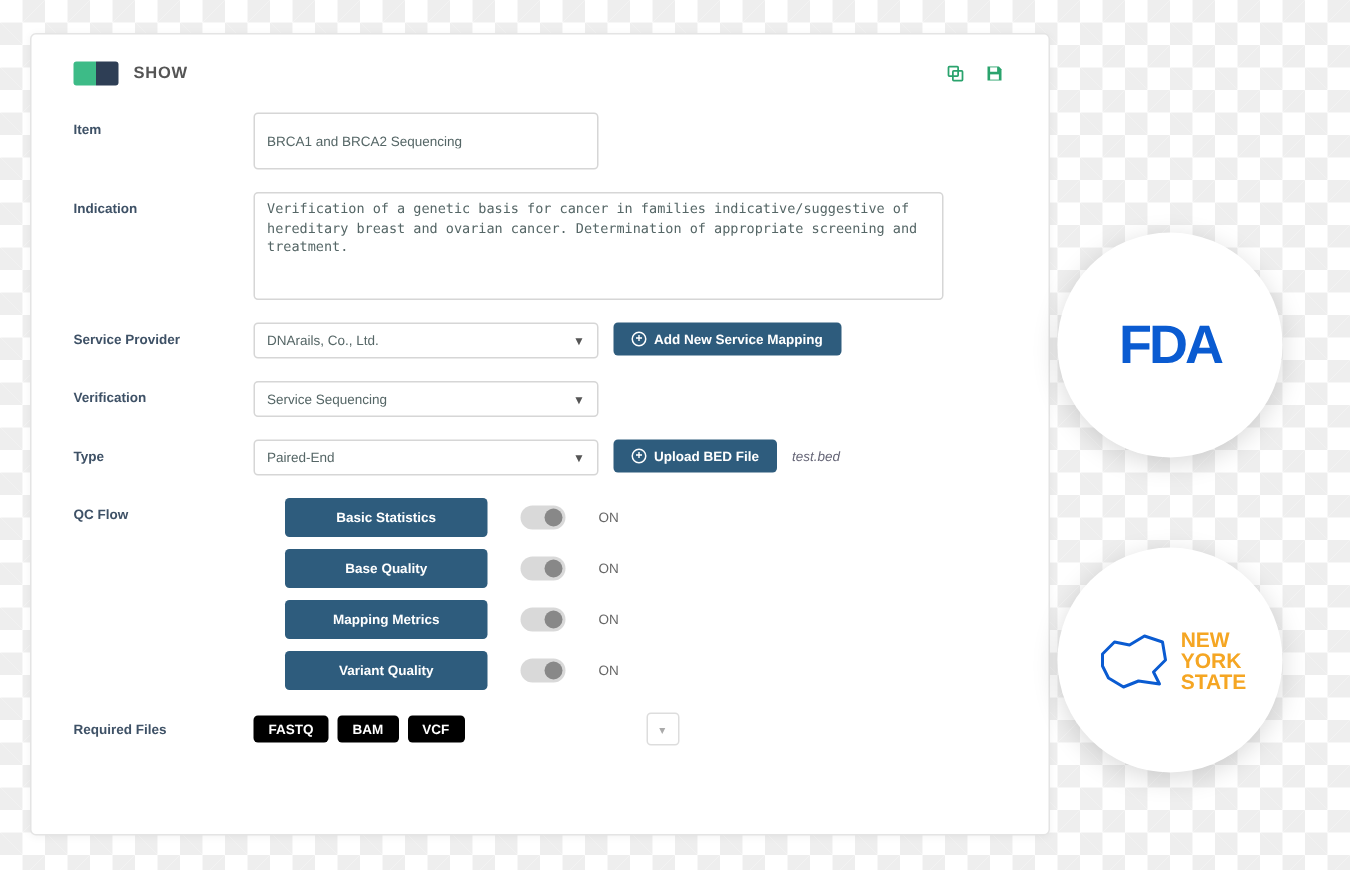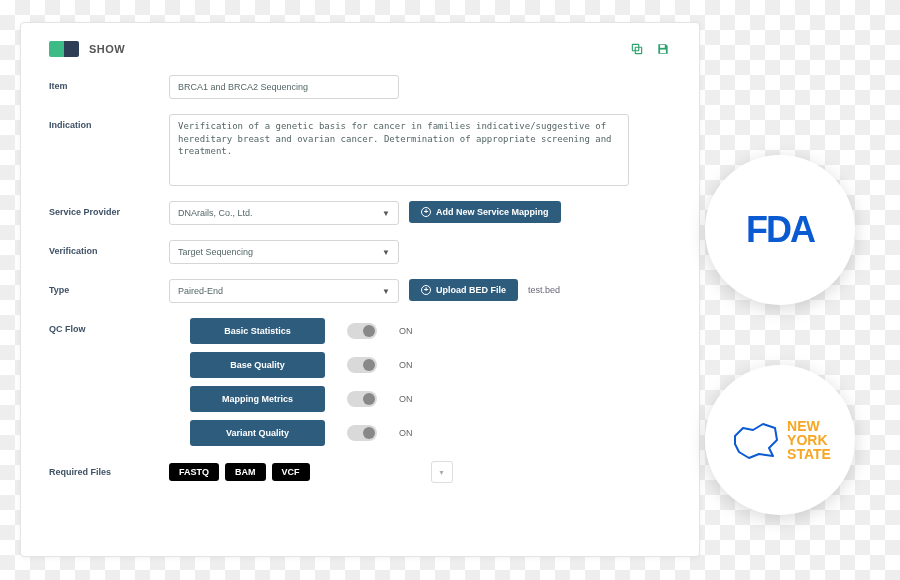--- a/index.html
+++ b/index.html
@@ -34,33 +34,33 @@
 .hicon { width: 16px; height: 16px; display: flex; align-items: center; justify-content: center; cursor: pointer; }
 
 .row { display: flex; align-items: flex-start; margin-bottom: 15px; }
 .row-label { width: 120px; font-size: 9px; color: #3e5166; font-weight: bold; padding-top: 6px; }
 .row-body { flex: 1; display: flex; gap: 10px; align-items: flex-start; flex-wrap: wrap; }
 
 .input, .select, .textarea {
   border: 1px solid #d6d6d6; border-radius: 3px;
   padding: 5px 8px; font-size: 9px; color: #566; background: #fff;
 }
-.input { width: 230px; height: 24px; }
+.input { width: 230px; height: 38px; }
 .textarea { width: 460px; height: 72px; resize: none; line-height: 1.4; }
 .select { width: 230px; height: 24px; display: flex; align-items: center; justify-content: space-between; cursor: pointer; }
 .caret { font-size: 8px; color: #555; }
 
 .btn-blue {
   background: #2e5c7d; color: #fff; border: none; border-radius: 3px;
   padding: 6px 12px; font-size: 9px; font-weight: bold; cursor: pointer;
   display: flex; align-items: center; gap: 5px;
 }
 .plus-circle { display: inline-flex; width: 10px; height: 10px; border: 1.5px solid #fff; border-radius: 50%; align-items: center; justify-content: center; font-size: 8px; line-height: 1; }
 
-.file-name { font-size: 9px; color: #667; padding-top: 6px; }
+.file-name { font-size: 9px; color: #667; padding-top: 6px; font-style: italic; }
 
 .qc-list { display: flex; flex-direction: column; gap: 8px; }
 .qc-item { display: flex; align-items: center; gap: 22px; }
 .qc-btn {
   width: 135px; background: #2e5c7d; color: #fff;
   padding: 8px 0; text-align: center; font-size: 9px; font-weight: bold;
   border-radius: 3px; cursor: pointer; margin-left: 21px;
 }
 .switch {
   width: 30px; height: 16px; background: #d9d9d9; border-radius: 8px;
@@ -137,21 +137,21 @@
         <span class="plus-circle">+</span>
         <span>Add New Service Mapping</span>
       </button>
     </div>
   </div>
 
   <div class="row">
     <div class="row-label">Verification</div>
     <div class="row-body">
       <div class="select">
-        <span>Target Sequencing</span>
+        <span>Service Sequencing</span>
         <span class="caret">▼</span>
       </div>
     </div>
   </div>
 
   <div class="row">
     <div class="row-label">Type</div>
     <div class="row-body">
       <div class="select">
         <span>Paired-End</span>

